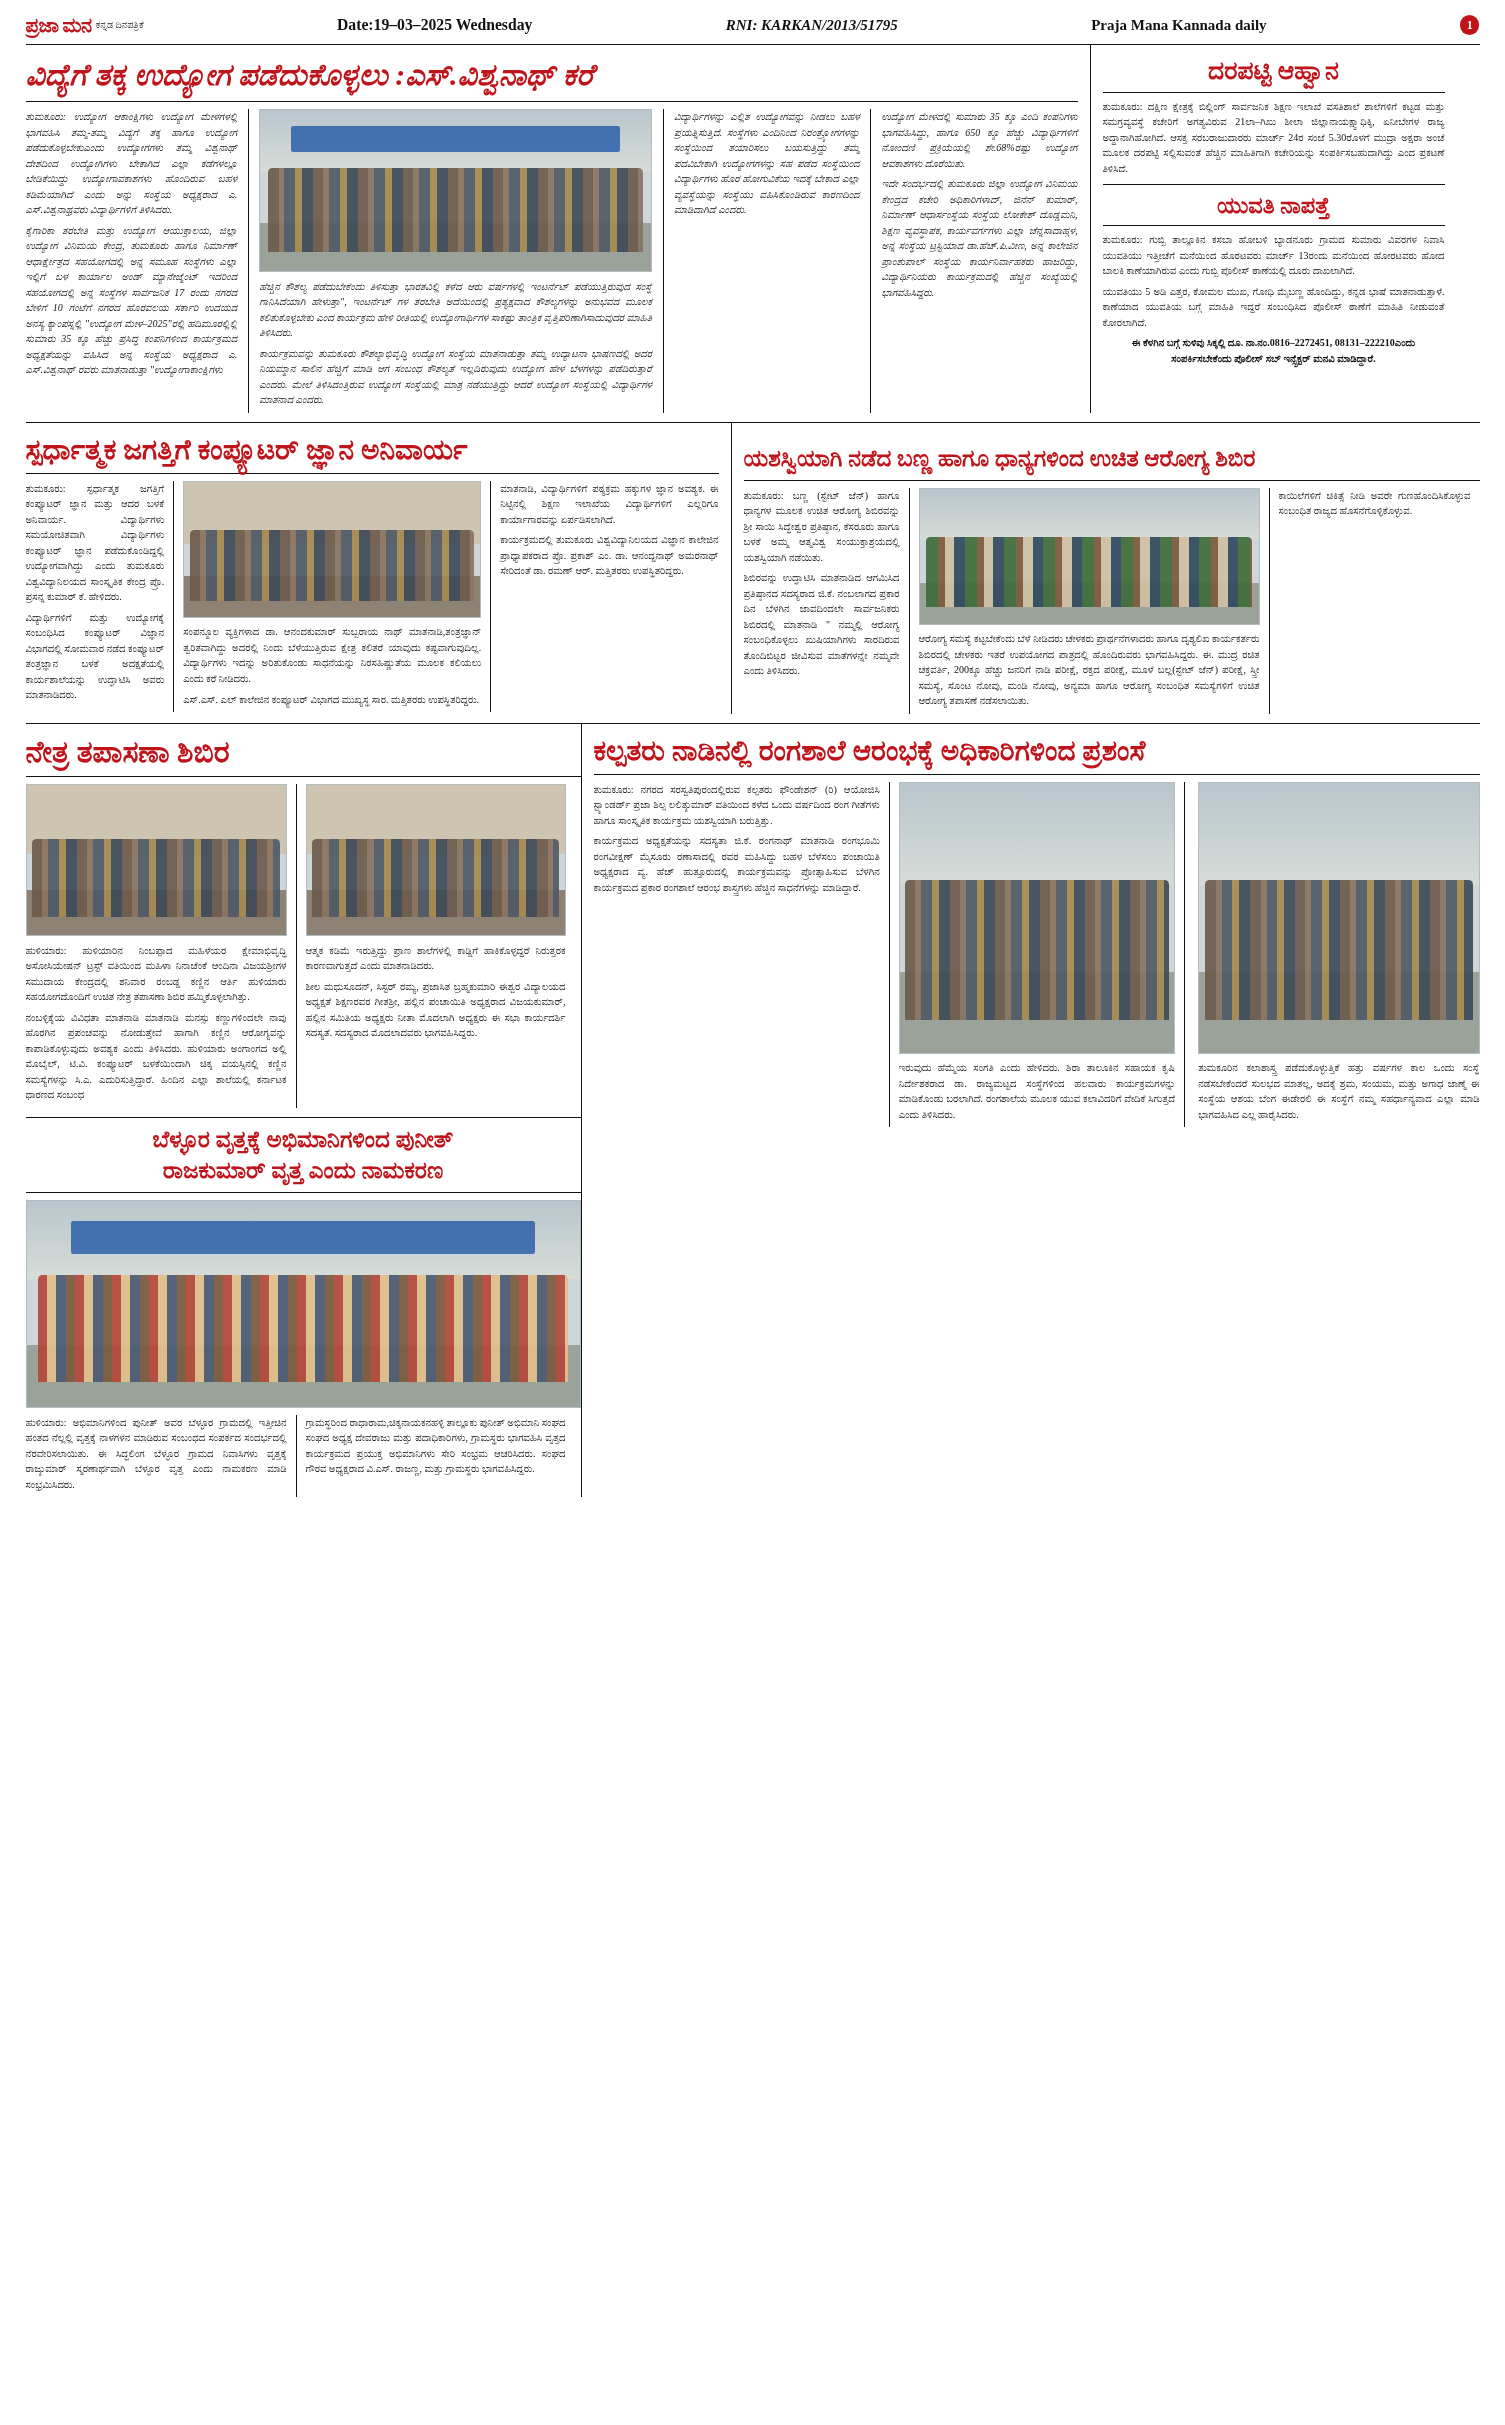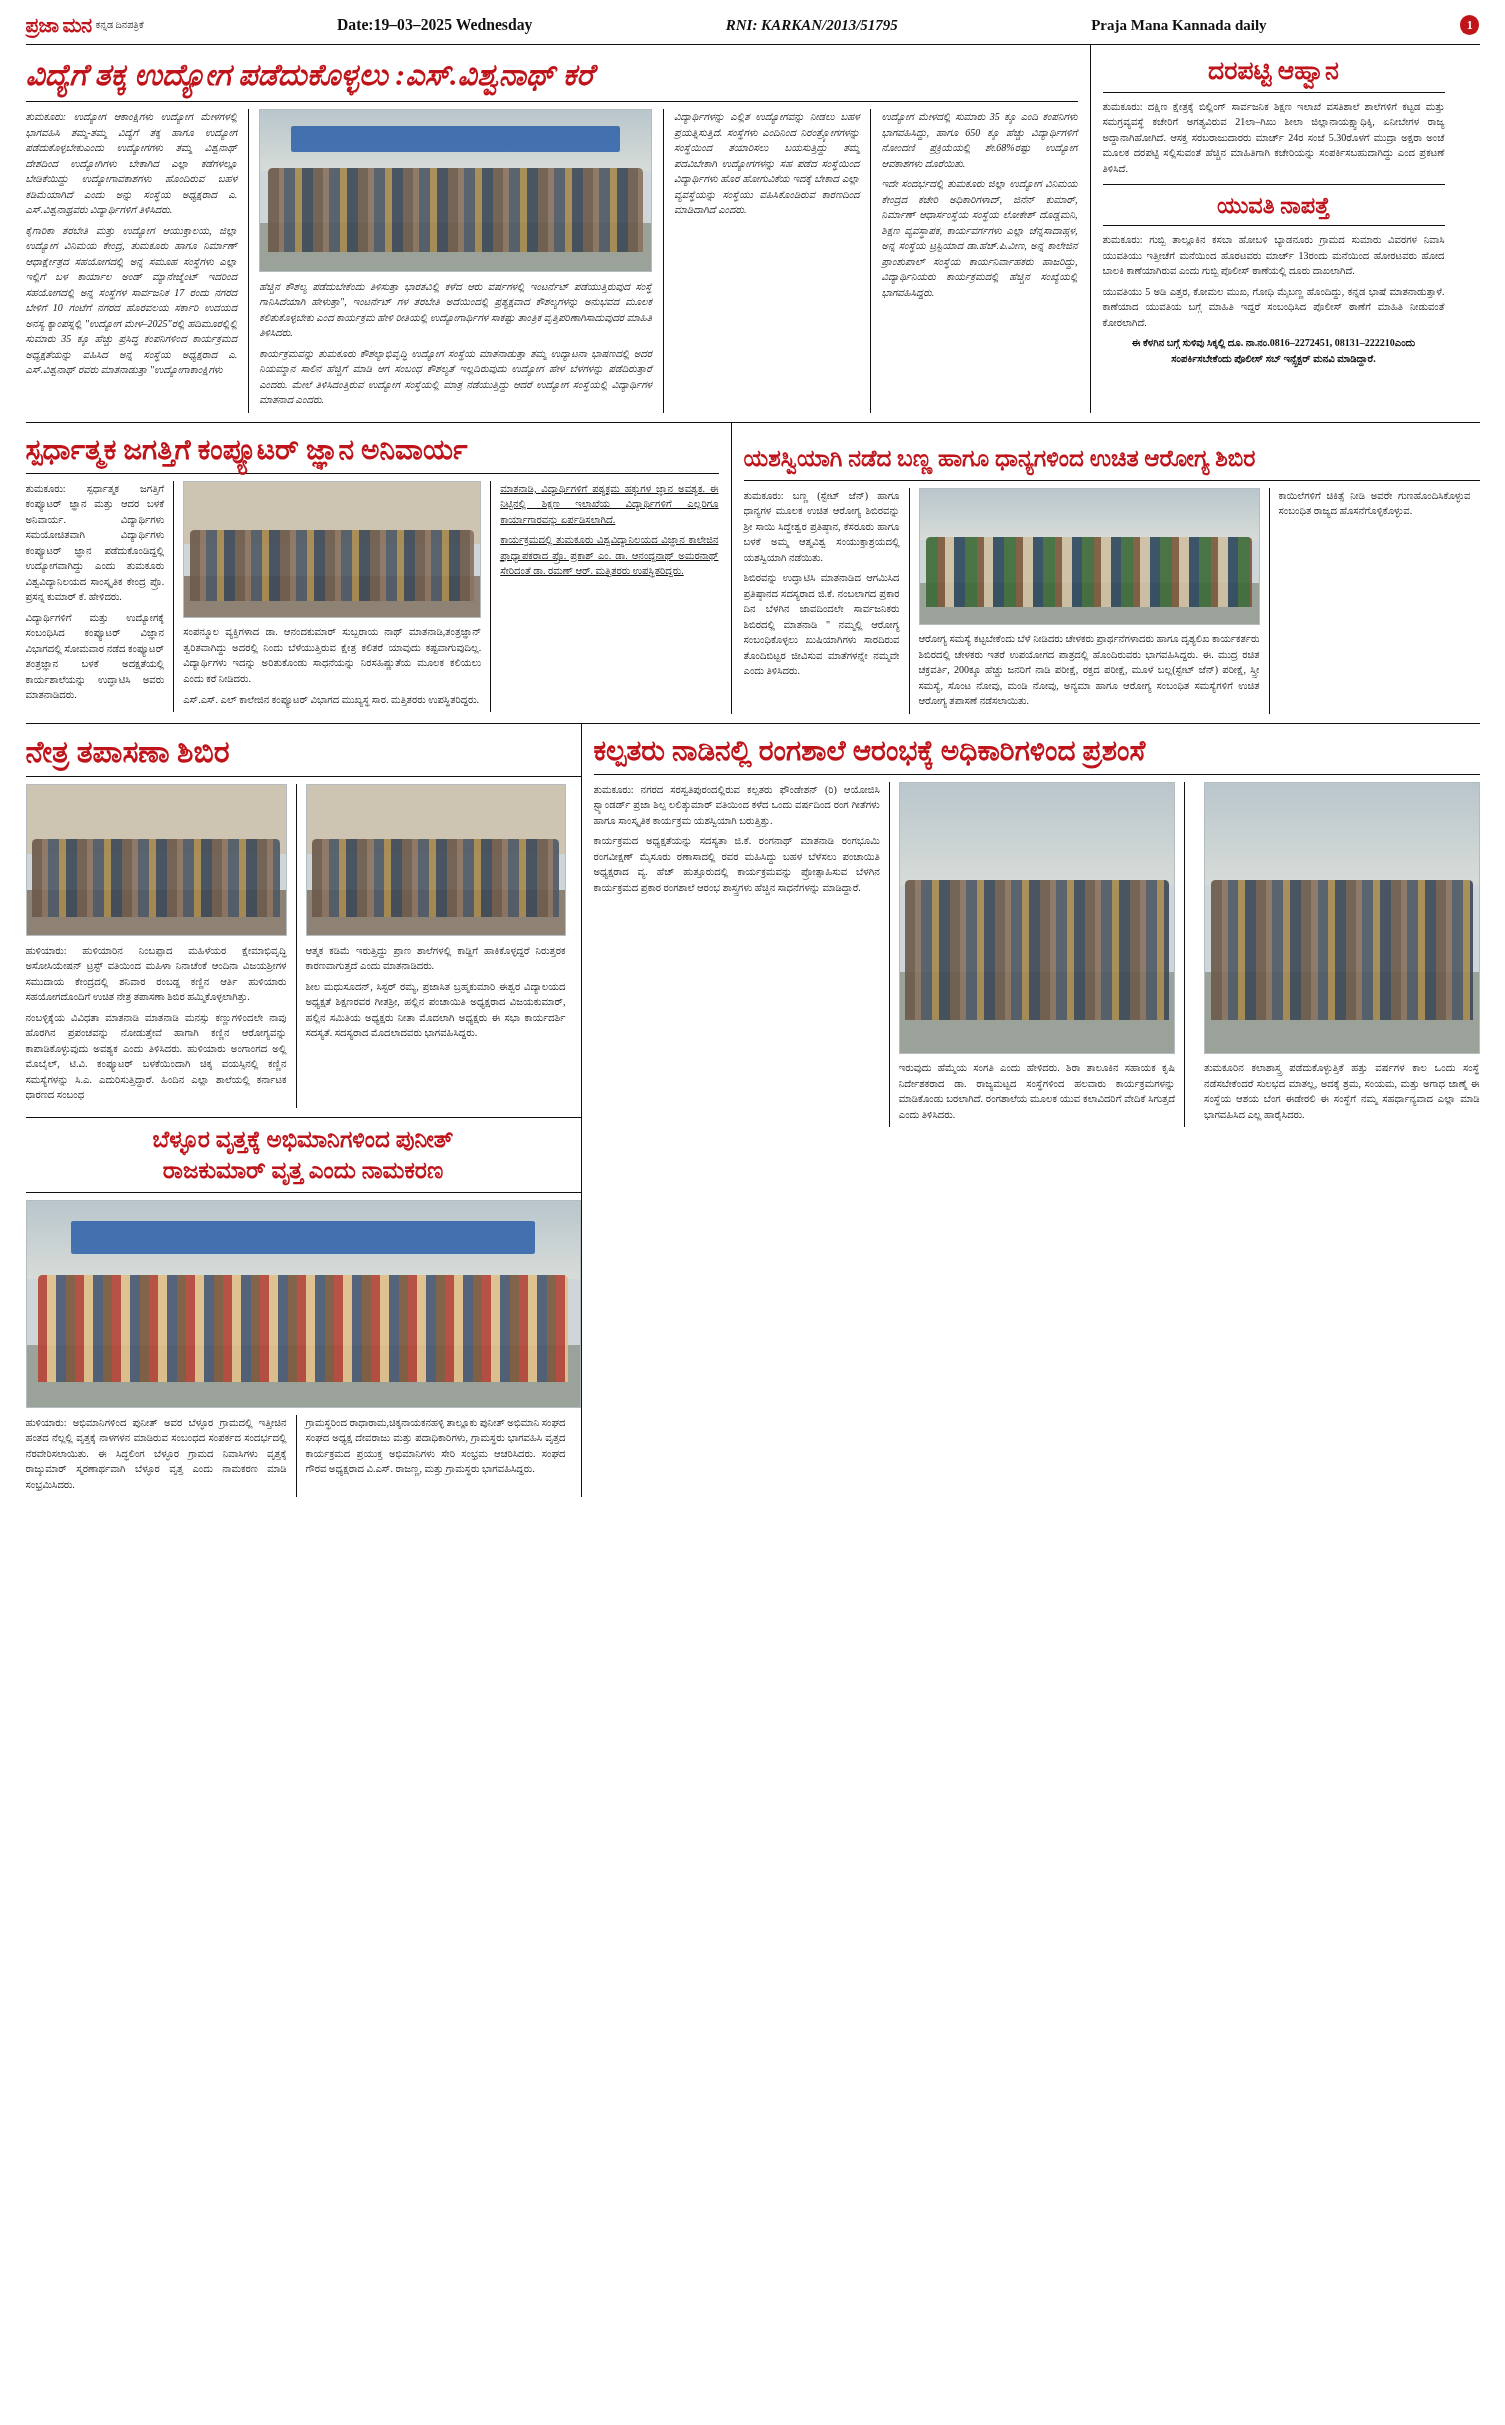--- a/index.html
+++ b/index.html
@@ -142,21 +142,21 @@
           <div class="photo indoor" style="height:135px;margin-bottom:6.7px;">
             <div class="sky"></div>
               <div class="ground"></div>
               <div class="crowd"></div>
           </div>
           <div class="body">
             <p>ಸಂಪನ್ಮೂಲ ವ್ಯಕ್ತಿಗಳಾದ ಡಾ. ಆನಂದಕುಮಾರ್ ಸುಬ್ಬರಾಯ ನಾಥ್ ಮಾತನಾಡಿ,ತಂತ್ರಜ್ಞಾನ್ ತ್ವರಿತವಾಗಿದ್ದು ಅದರಲ್ಲಿ ನಿಂದು ಬೆಳೆಯುತ್ತಿರುವ ಕ್ಷೇತ್ರ ಕಲಿತರೆ ಯಾವುದು ಕಷ್ಟವಾಗುವುದಿಲ್ಲ. ವಿದ್ಯಾರ್ಥಿಗಳು ಇದನ್ನು ಅರಿತುಕೊಂಡು ಸಾಧನೆಯನ್ನು ನಿರಸಹಿಷ್ಣುತೆಯ ಮೂಲಕ ಕಲಿಯಲು ಎಂದು ಕರೆ ನೀಡಿದರು.</p>
             <p>ಎಸ್.ಎಸ್. ಎಲ್ ಕಾಲೇಜಿನ ಕಂಪ್ಯೂಟರ್ ವಿಭಾಗದ ಮುಖ್ಯಸ್ಥ ಸಾರ. ಮತ್ತಿತರರು ಉಪಸ್ಥಿತರಿದ್ದರು.</p>
           </div>
         </div>
-        <div style="width:232px;padding-left:9px;box-sizing:border-box;text-decoration:underline;" class="vline">
+        <div style="width:232px;padding-left:9px;box-sizing:border-box;" class="vline">
           <div class="body">
             <p>ಮಾತನಾಡಿ, ವಿದ್ಯಾರ್ಥಿಗಳಿಗೆ ಪಠ್ಯಕ್ರಮ ಹಕ್ಕುಗಳ ಜ್ಞಾನ ಅವಶ್ಯಕ. ಈ ನಿಟ್ಟಿನಲ್ಲಿ ಶಿಕ್ಷಣ ಇಲಾಖೆಯ ವಿದ್ಯಾರ್ಥಿಗಳಿಗೆ ಎಲ್ಲರಿಗೂ ಕಾರ್ಯಾಗಾರವನ್ನು ಏರ್ಪಡಿಸಲಾಗಿದೆ.</p>
             <p>ಕಾರ್ಯಕ್ರಮದಲ್ಲಿ ತುಮಕೂರು ವಿಶ್ವವಿದ್ಯಾನಿಲಯದ ವಿಜ್ಞಾನ ಕಾಲೇಜಿನ ಪ್ರಾಧ್ಯಾಪಕರಾದ ಪ್ರೊ. ಪ್ರಕಾಶ್ ಎಂ. ಡಾ. ಆನಂದ್ಜನಾಥ್ ಅಮರನಾಥ್ ಸೇರಿದಂತೆ ಡಾ. ರಮಣ್ ಆರ್. ಮತ್ತಿತರರು ಉಪಸ್ಥಿತರಿದ್ದರು.</p>
           </div>
         </div>
       </div>
     </div>
 
     <div style="width:750px;padding-left:12px;box-sizing:border-box;" class="vline">
       <div class="hl headline-md" style="margin:22px 0 6px 0;">ಯಶಸ್ವಿಯಾಗಿ ನಡೆದ ಬಣ್ಣ ಹಾಗೂ ಧಾನ್ಯಗಳಿಂದ ಉಚಿತ ಆರೋಗ್ಯ ಶಿಬಿರ</div>
@@ -261,21 +261,21 @@
         <div style="width:300px;padding:0 9px;box-sizing:border-box;" class="vline">
           <div class="photo" style="height:270px;margin-bottom:6.7px;">
             <div class="sky"></div>
               <div class="ground"></div>
               <div class="crowd"></div>
           </div>
           <div class="body">
             <p>ಇರುವುದು ಹೆಮ್ಮೆಯ ಸಂಗತಿ ಎಂದು ಹೇಳಿದರು. ಶಿರಾ ತಾಲೂಕಿನ ಸಹಾಯಕ ಕೃಷಿ ನಿರ್ದೇಶಕರಾದ ಡಾ. ರಾಜ್ಯಮಟ್ಟದ ಸಂಸ್ಥೆಗಳಿಂದ ಹಲವಾರು ಕಾರ್ಯಕ್ರಮಗಳನ್ನು ಮಾಡಿಕೊಂಡು ಬರಲಾಗಿದೆ. ರಂಗಶಾಲೆಯ ಮೂಲಕ ಯುವ ಕಲಾವಿದರಿಗೆ ವೇದಿಕೆ ಸಿಗುತ್ತದೆ ಎಂದು ತಿಳಿಸಿದರು.</p>
           </div>
         </div>
-        <div style="width:300px;padding-left:19px;box-sizing:border-box;" class="vline">
+        <div style="width:300px;padding-left:13px;box-sizing:border-box;" class="vline">
           <div class="photo" style="height:270px;margin-bottom:6.7px;">
             <div class="sky"></div>
               <div class="ground"></div>
               <div class="crowd"></div>
           </div>
           <div class="body">
             <p>ತುಮಕೂರಿನ ಕಲಾಶಾಸ್ತ್ರ ಪಡೆದುಕೊಳ್ಳುತ್ತಿಕೆ ಹತ್ತು ವರ್ಷಗಳ ಕಾಲ ಒಂದು ಸಂಸ್ಥೆ ನಡೆಸಬೇಕೆಂದರೆ ಸುಲಭದ ಮಾತಲ್ಲ, ಅದಕ್ಕೆ ಶ್ರಮ, ಸಂಯಮ, ಮತ್ತು ಅಗಾಧ ಜಾಣ್ಮೆ ಈ ಸಂಸ್ಥೆಯ ಆಶಯ ಬೆಂಗ ಈಡೇರಲಿ ಈ ಸಂಸ್ಥೆಗೆ ನಮ್ಮ ಸಹರ್ಧಾನ್ಯವಾದ ಎಲ್ಲಾ ಮಾಡಿ ಭಾಗವಹಿಸಿದ ಎಲ್ಲ ಹಾರೈಸಿದರು.</p>
           </div>
         </div>
       </div>

